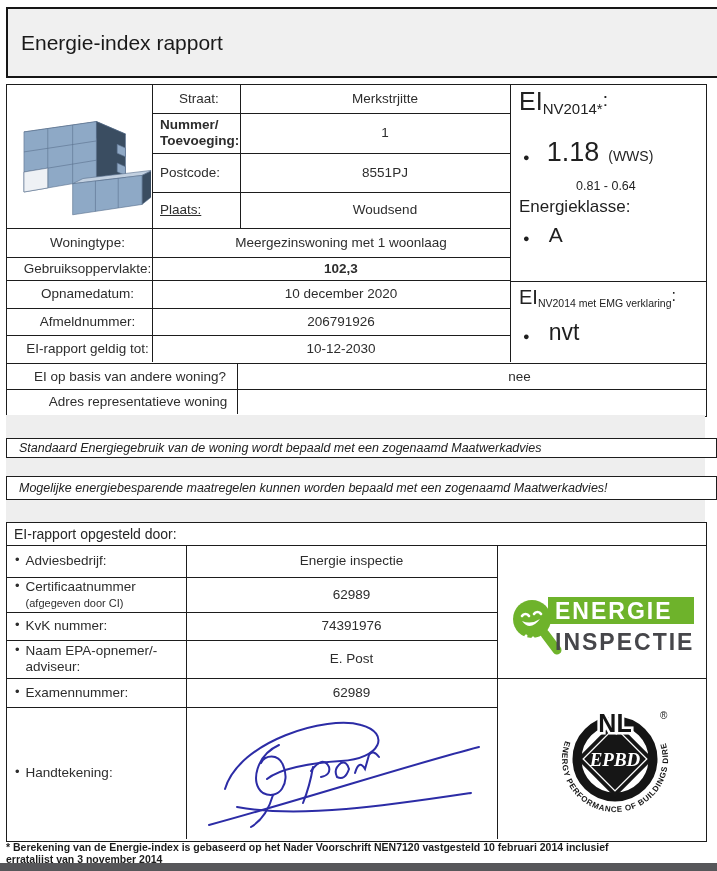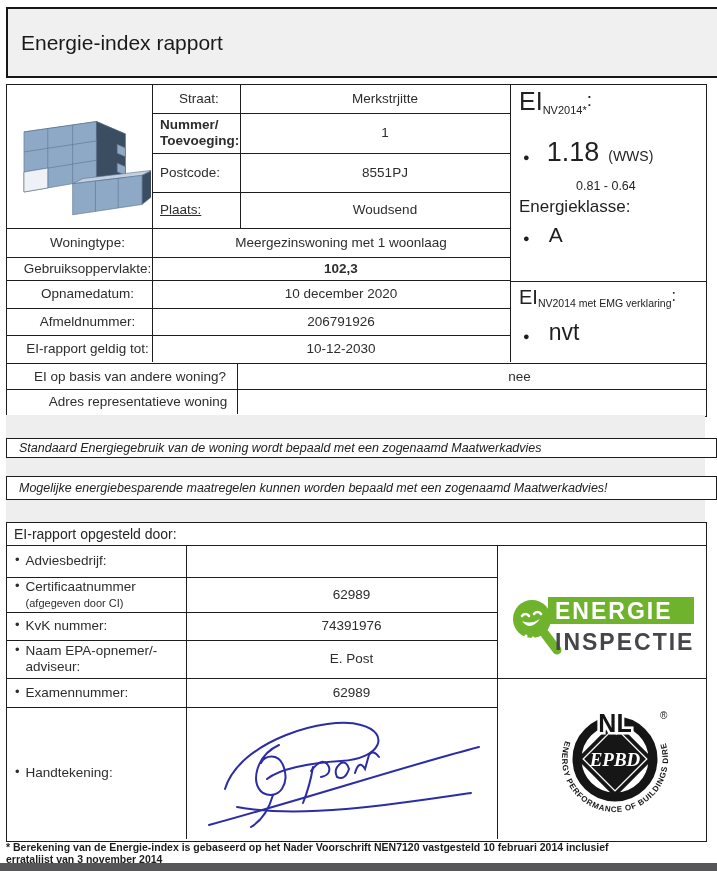--- a/index.html
+++ b/index.html
@@ -17,21 +17,21 @@
          font-size:21px;color:#1a1a1a;padding-left:13px;}
   .band{position:absolute;background:#eeeeee;}
   .note{position:absolute;border:1px solid #1d1d1d;background:#fff;display:flex;align-items:center;
         font-style:italic;font-size:12.5px;color:#222;padding-left:12px;}
   .sect-h{position:absolute;font-size:14px;color:#262626;display:flex;align-items:center;padding-left:7px;}
   .lblwrap{display:flex;align-items:flex-start;}
   .bullet{font-size:13px;margin-right:6px;line-height:1.15;}
   .sub2{font-size:11px;color:#2d2d2d;}
   .ei-h{position:absolute;white-space:nowrap;color:#222;}
   .ei-pre{font-size:25px;}
-  .ei-sub{font-size:11px;position:relative;top:4px;}
+  .ei-sub{font-size:15px;position:relative;top:4px;}
   .ei-col{font-size:19px;position:relative;top:-4px;}
   .ei-line{position:absolute;display:flex;align-items:baseline;white-space:nowrap;color:#1f1f1f;}
   .dot{font-size:11px;}
   .footnote{position:absolute;font-weight:bold;font-size:10.5px;line-height:1.18;color:#1c1c1c;}
   .botbar{position:absolute;background:#57575a;}
 </style>
 </head>
 <body>
 
 <div class="page">
@@ -209,20 +209,23 @@
     <div class="sect-h" style="left:0;top:0;width:690px;height:22px;">
       <span>EI-rapport opgesteld door:</span>
     </div>
 
     <div class="cell pl8" style="left:0;top:22px;width:179px;height:32px;">
       <div class="lblwrap">
           <span class="bullet">•</span>
         <span><span>Adviesbedrijf:</span></span>
         </div>
     </div>
+    <div class="cell row pl10" style="left:179px;top:22px;width:311px;height:32px;">
+        <span>Energie inspectie</span>
+      </div>
 
     <div class="cell pl8" style="left:0;top:54px;width:179px;height:35px;">
       <div class="lblwrap">
           <span class="bullet">•</span>
         <span><span>Certificaatnummer</span><br>
         <span class="sub2">(afgegeven door CI)</span></span>
         </div>
     </div>
     <div class="cell row pl10" style="left:179px;top:54px;width:311px;height:35px;">
         <span>62989</span>

